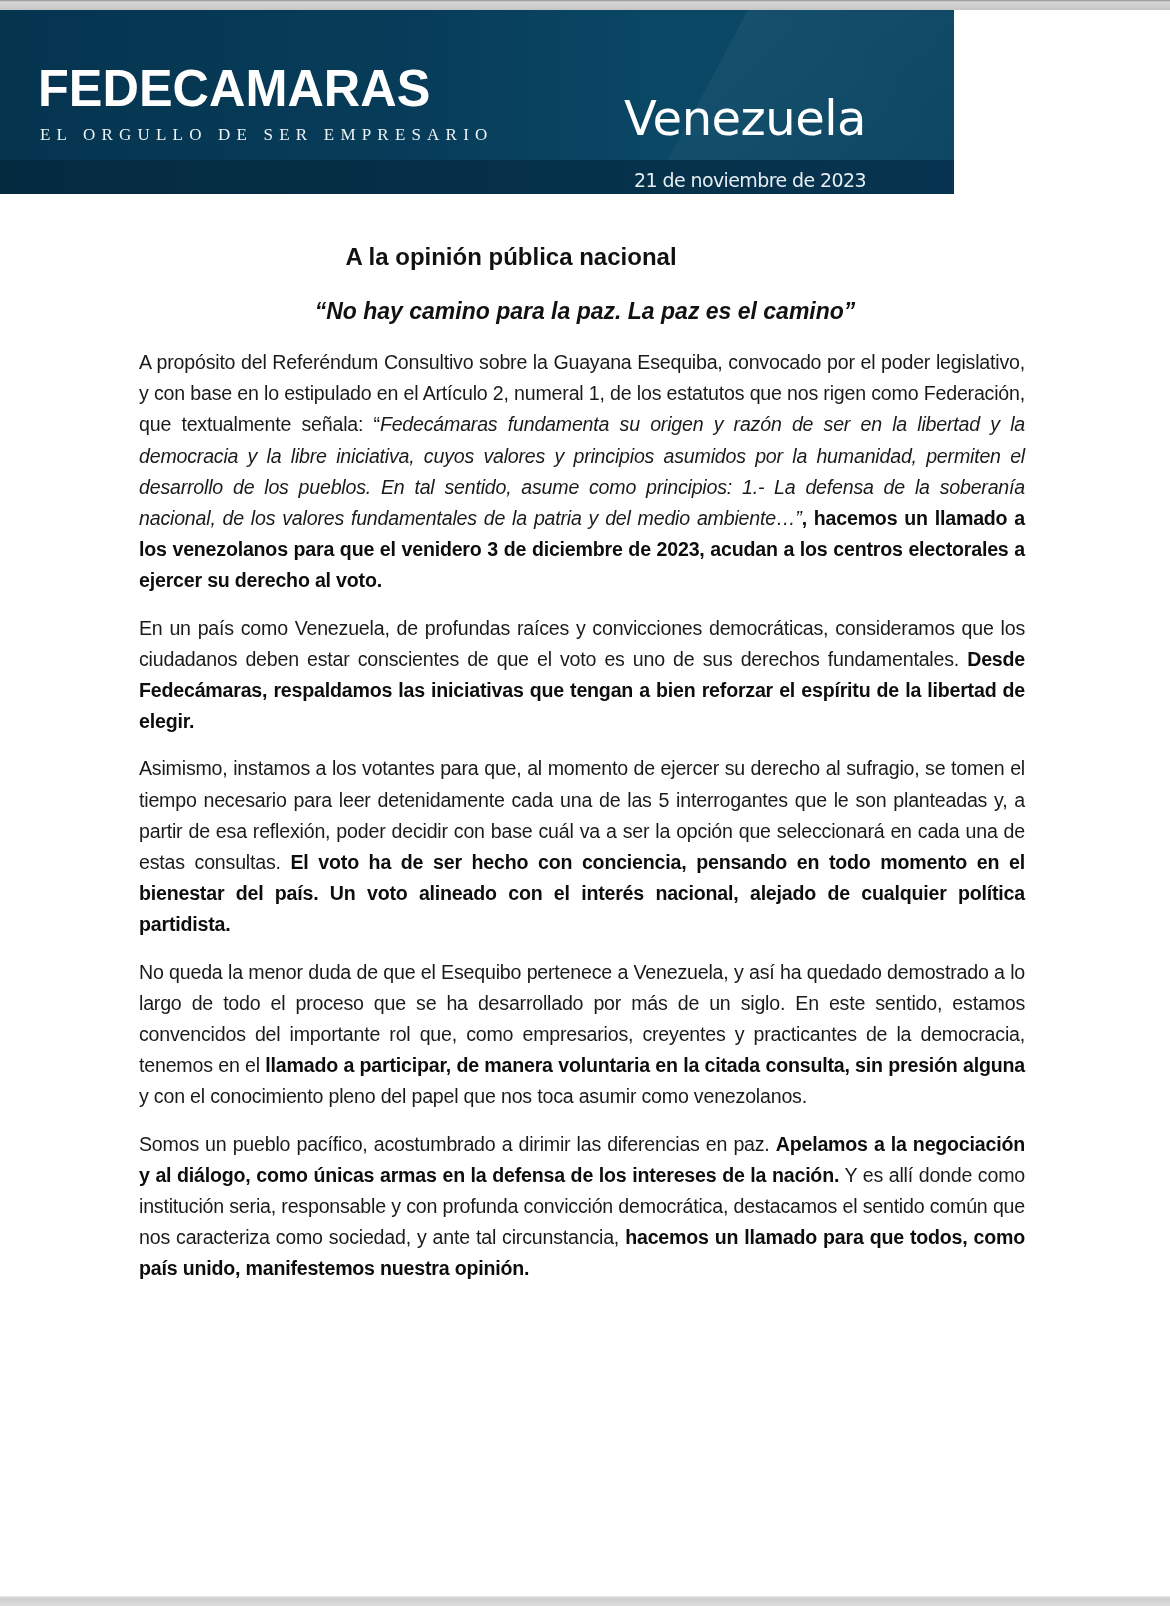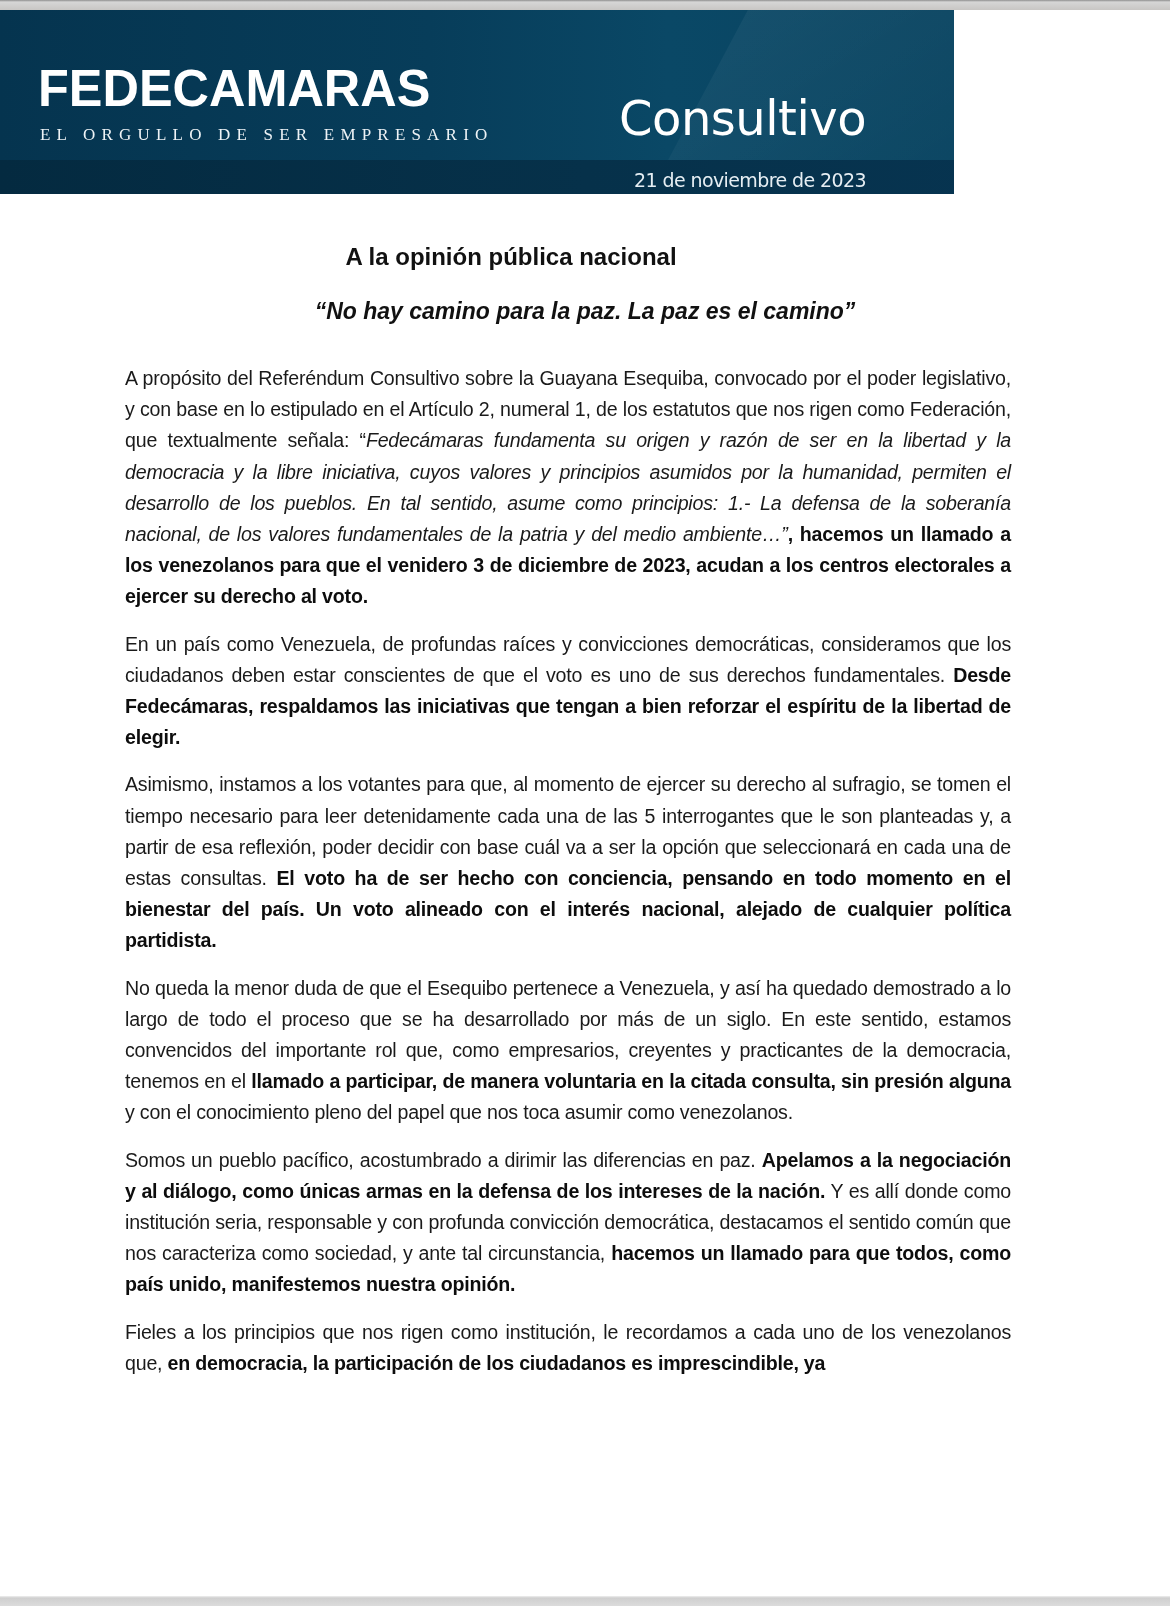--- a/index.html
+++ b/index.html
@@ -99,23 +99,22 @@
       text-align: center;
       font-family: "Liberation Sans", sans-serif;
       font-weight: bold;
       font-style: italic;
       font-size: 23px;
       color: #111111;
       line-height: 1.2;
     }
     .body-text {
       position: absolute;
-      left: 125px; top: 347px;
+      left: 139px; top: 347px;
       width: 886px;
-      margin-top: 16px;
     }
     .para {
       font-family: "Liberation Sans", sans-serif;
       font-size: 19.6px;
       line-height: 31.2px;
       color: #1a1a1a;
       text-align: justify;
       margin: 0 0 16px 0;
       letter-spacing: -0.2px;
     }
@@ -130,29 +129,28 @@
   </style>
 </head>
 <body>
 
 <div class="top-edge"></div>
 
 <header class="header">
   <div class="date-strip"></div>
   <div class="logo-title">FEDECAMARAS</div>
   <div class="logo-tagline">EL ORGULLO DE SER EMPRESARIO</div>
-  <div class="comunicado">Consultivo</div>
+  <div class="comunicado">Venezuela</div>
   <div class="date-text">21 de noviembre de 2023</div>
 </header>
 
 <h1 class="doc-title" style="margin:0;">A la opinión pública nacional</h1>
 <h2 class="doc-subtitle" style="margin:0;">“No hay camino para la paz. La paz es el camino”</h2>
 
 <main class="body-text">
   <p class="para"><span>A propósito del Referéndum Consultivo sobre la Guayana Esequiba, convocado por el poder legislativo, y con base en lo estipulado en el Artículo 2, numeral 1, de los estatutos que nos rigen como Federación, que textualmente señala: “</span><span class="i">Fedecámaras fundamenta su origen y razón de ser en la libertad y la democracia y la libre iniciativa, cuyos valores y principios asumidos por la humanidad, permiten el desarrollo de los pueblos. En tal sentido, asume como principios: 1.- La defensa de la soberanía nacional, de los valores fundamentales de la patria y del medio ambiente…”</span><span class="b">, hacemos un llamado a los venezolanos para que el venidero 3 de diciembre de 2023, acudan a los centros electorales a ejercer su derecho al voto.</span></p>
   <p class="para"><span>En un país como Venezuela, de profundas raíces y convicciones democráticas, consideramos que los ciudadanos deben estar conscientes de que el voto es uno de sus derechos fundamentales. </span><span class="b">Desde Fedecámaras, respaldamos las iniciativas que tengan a bien reforzar el espíritu de la libertad de elegir.</span></p>
   <p class="para"><span>Asimismo, instamos a los votantes para que, al momento de ejercer su derecho al sufragio, se tomen el tiempo necesario para leer detenidamente cada una de las 5 interrogantes que le son planteadas y, a partir de esa reflexión, poder decidir con base cuál va a ser la opción que seleccionará en cada una de estas consultas. </span><span class="b">El voto ha de ser hecho con conciencia, pensando en todo momento en el bienestar del país. Un voto alineado con el interés nacional, alejado de cualquier política partidista.</span></p>
   <p class="para"><span>No queda la menor duda de que el Esequibo pertenece a Venezuela, y así ha quedado demostrado a lo largo de todo el proceso que se ha desarrollado por más de un siglo. En este sentido, estamos convencidos del importante rol que, como empresarios, creyentes y practicantes de la democracia, tenemos en el </span><span class="b">llamado a participar, de manera voluntaria en la citada consulta, sin presión alguna</span><span> y con el conocimiento pleno del papel que nos toca asumir como venezolanos.</span></p>
   <p class="para"><span>Somos un pueblo pacífico, acostumbrado a dirimir las diferencias en paz. </span><span class="b">Apelamos a la negociación y al diálogo, como únicas armas en la defensa de los intereses de la nación.</span><span> Y es allí donde como institución seria, responsable y con profunda convicción democrática, destacamos el sentido común que nos caracteriza como sociedad, y ante tal circunstancia, </span><span class="b">hacemos un llamado para que todos, como país unido, manifestemos nuestra opinión.</span></p>
-  <p class="para"><span>Fieles a los principios que nos rigen como institución, le recordamos a cada uno de los venezolanos que, </span><span class="b">en democracia, la participación de los ciudadanos es imprescindible, ya</span></p>
 </main>
 
 <div class="bottom-edge"></div>
 
 </body></html>

